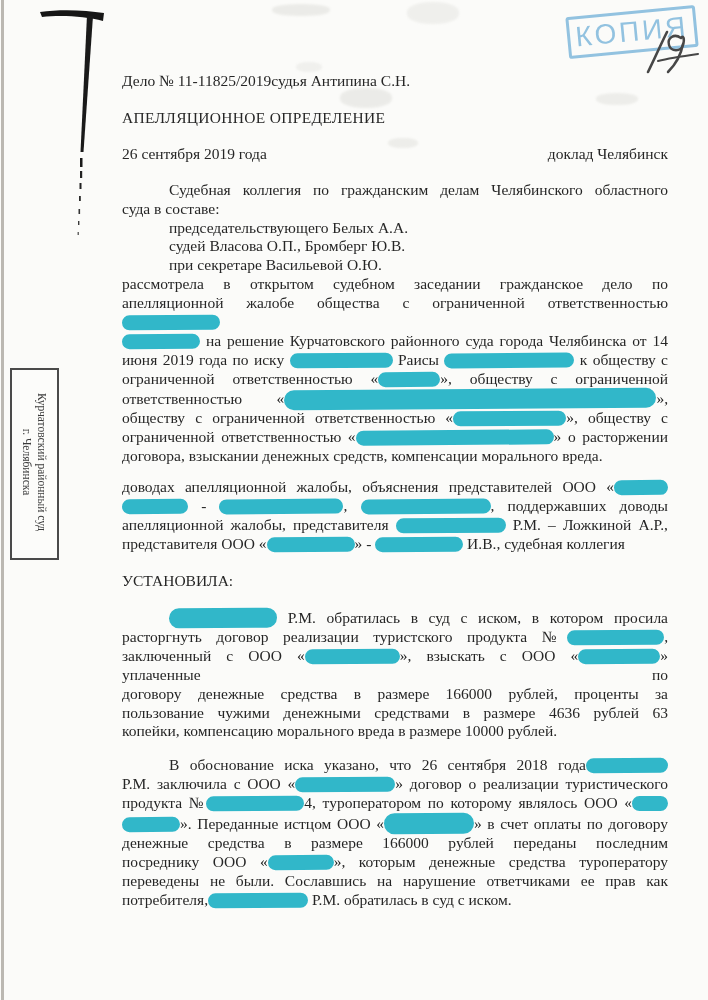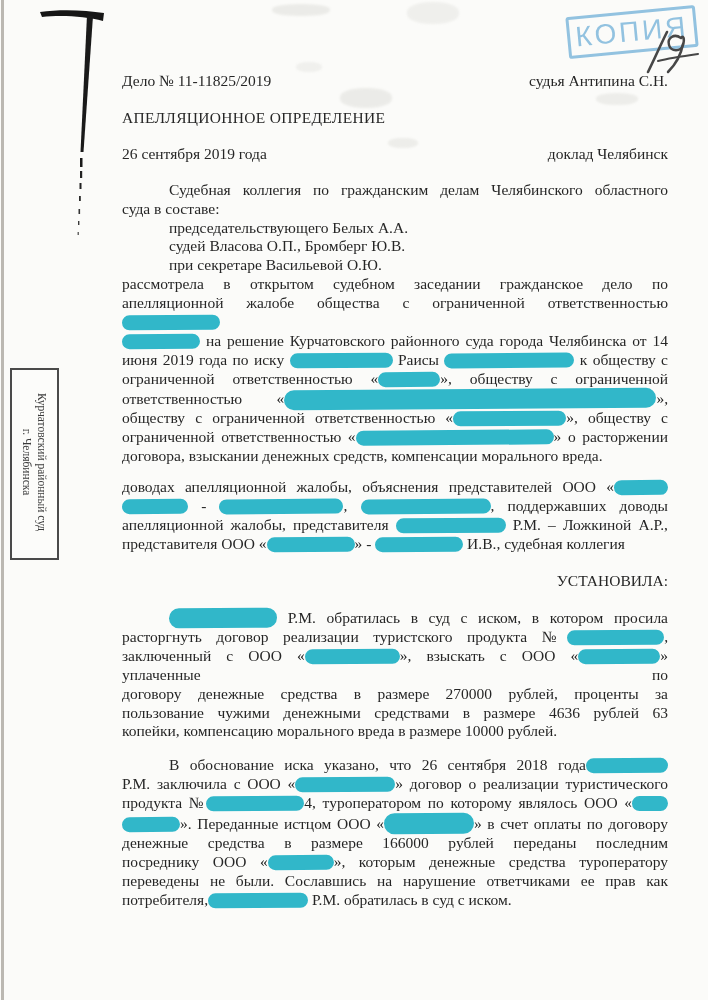--- a/index.html
+++ b/index.html
@@ -18,27 +18,27 @@
   
   .court-stamp{position:absolute;left:10px;top:368px;width:45px;height:188px;
     border:2px solid #4a4a4a;background:#fcfcfa;}
   .court-inner{position:absolute;left:0;top:0;width:184px;height:41px;
     transform-origin:0 0;transform:rotate(90deg) translate(0,-43px);
     display:flex;flex-direction:column;justify-content:center;text-align:center;
     font-size:11.5px;line-height:15px;color:#3b3b3b;}
   
   .doccol{position:absolute;left:122px;top:72px;width:546px;
     font-size:15.5px;line-height:18.9px;}
-  .hrow{display:flex;justify-content:space-between;}
+  .hrow{display:flex;}
   .title{margin-top:18px;text-align:left;padding-right:44px;letter-spacing:.3px;}
   .daterow{margin-top:17px;display:flex;justify-content:space-between;text-align:right;}
   .line{text-align:justify;text-align-last:justify;}
   .line.last{text-align-last:left;}
   .line.indent{text-indent:47px;font-family:Liberation Serif, serif;}
-  .center-line{text-align:right;}
+  .center-line{text-align:left;}
   .b0{margin-top:17px}.b1{margin-top:13px}.b2{margin-top:18px}.b3{margin-top:17px}.b4{margin-top:15px}
   .redact{display:inline-block;height:15px;border-radius:8px;background:var(--redact,#31b7c9);
     vertical-align:-3px;transform:rotate(-.4deg);}
 </style>
 </head>
 <body>
 
 <div class="page">
 
   <div class="edge-line"></div>
@@ -110,21 +110,21 @@
           <div class="line">доводах апелляционной жалобы, объяснения представителей ООО «<span class="redact" style="width: 54px;"></span></div>
           <div class="line"><span class="redact" style="width: 66px;"></span> - <span class="redact" style="width: 124px;"></span>, <span class="redact" style="width: 130px;"></span>, поддержавших доводы</div>
           <div class="line">апелляционной жалобы, представителя <span class="redact" style="width: 110px;"></span> Р.М. – Ложкиной А.Р.,</div>
           <div class="line last">представителя ООО «<span class="redact" style="width: 88px;"></span>» - <span class="redact" style="width: 88px;"></span> И.В., судебная коллегия</div>
         </div>
         <div class="block b2 center-line">УСТАНОВИЛА:</div>
         <div class="block b3">
           <div class="line indent"><span class="redact" style="width: 108px; height: 20px; border-radius: 10px; vertical-align: -5px;"></span> Р.М. обратилась в суд с иском, в котором просила</div>
           <div class="line">расторгнуть договор реализации туристского продукта №<span class="redact" style="width: 97px;"></span>,</div>
           <div class="line">заключенный с ООО «<span class="redact" style="width: 95px;"></span>», взыскать с ООО «<span class="redact" style="width: 82px;"></span>» уплаченные по</div>
-          <div class="line">договору денежные средства в размере 270000 рублей, проценты за</div>
+          <div class="line">договору денежные средства в размере 166000 рублей, проценты за</div>
           <div class="line">пользование чужими денежными средствами в размере 4636 рублей 63</div>
           <div class="line last">копейки, компенсацию морального вреда в размере 10000 рублей.</div>
         </div>
         <div class="block b4">
           <div class="line indent">В обоснование иска указано, что 26 сентября 2018 года<span class="redact" style="width: 82px;"></span></div>
           <div class="line">Р.М. заключила с ООО «<span class="redact" style="width: 100px;"></span>» договор о реализации туристического</div>
           <div class="line">продукта №<span class="redact" style="width: 98px;"></span>4, туроператором по которому являлось ООО «<span class="redact" style="width: 36px;"></span></div>
           <div class="line"><span class="redact" style="width: 58px;"></span>». Переданные истцом ООО «<span class="redact" style="width: 90px; height: 21px; border-radius: 10.5px; vertical-align: -5px;"></span>» в счет оплаты по договору</div>
           <div class="line">денежные средства в размере 166000 рублей переданы последним</div>
           <div class="line">посреднику ООО «<span class="redact" style="width: 66px;"></span>», которым денежные средства туроператору</div>

